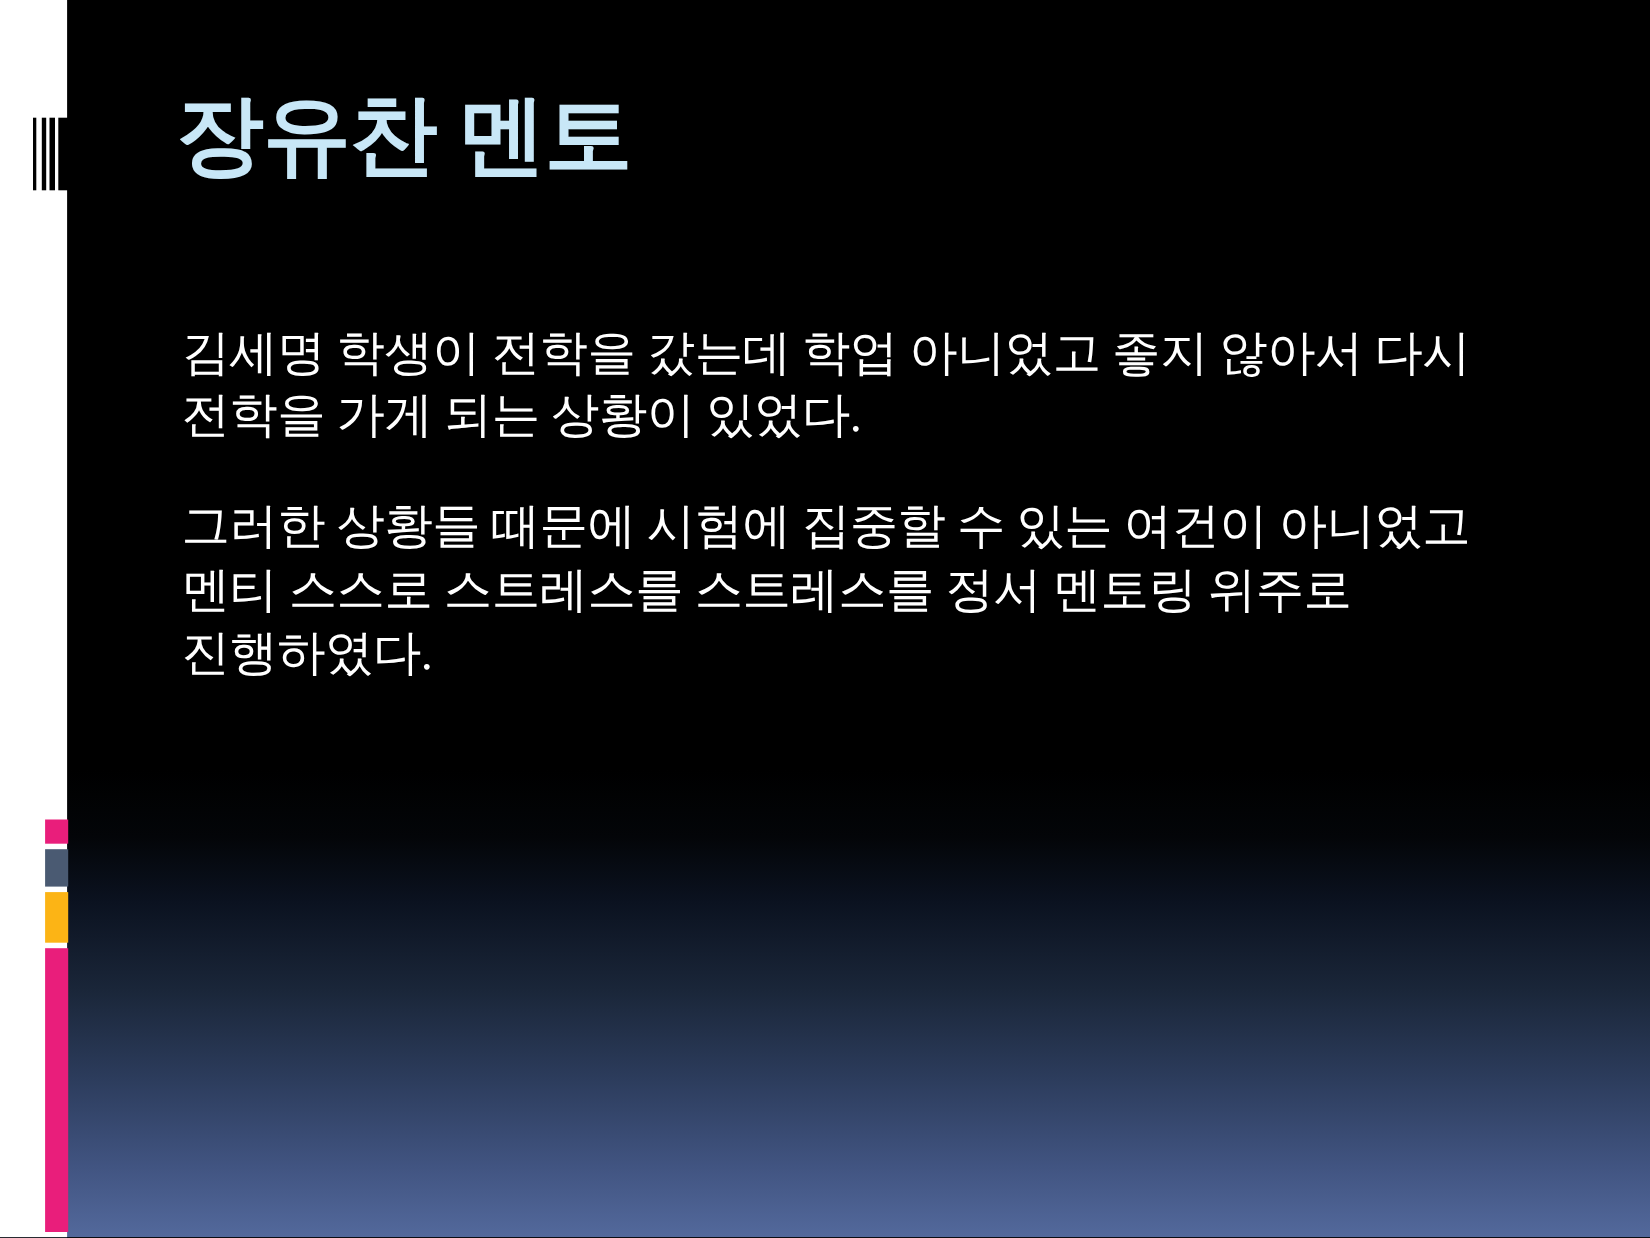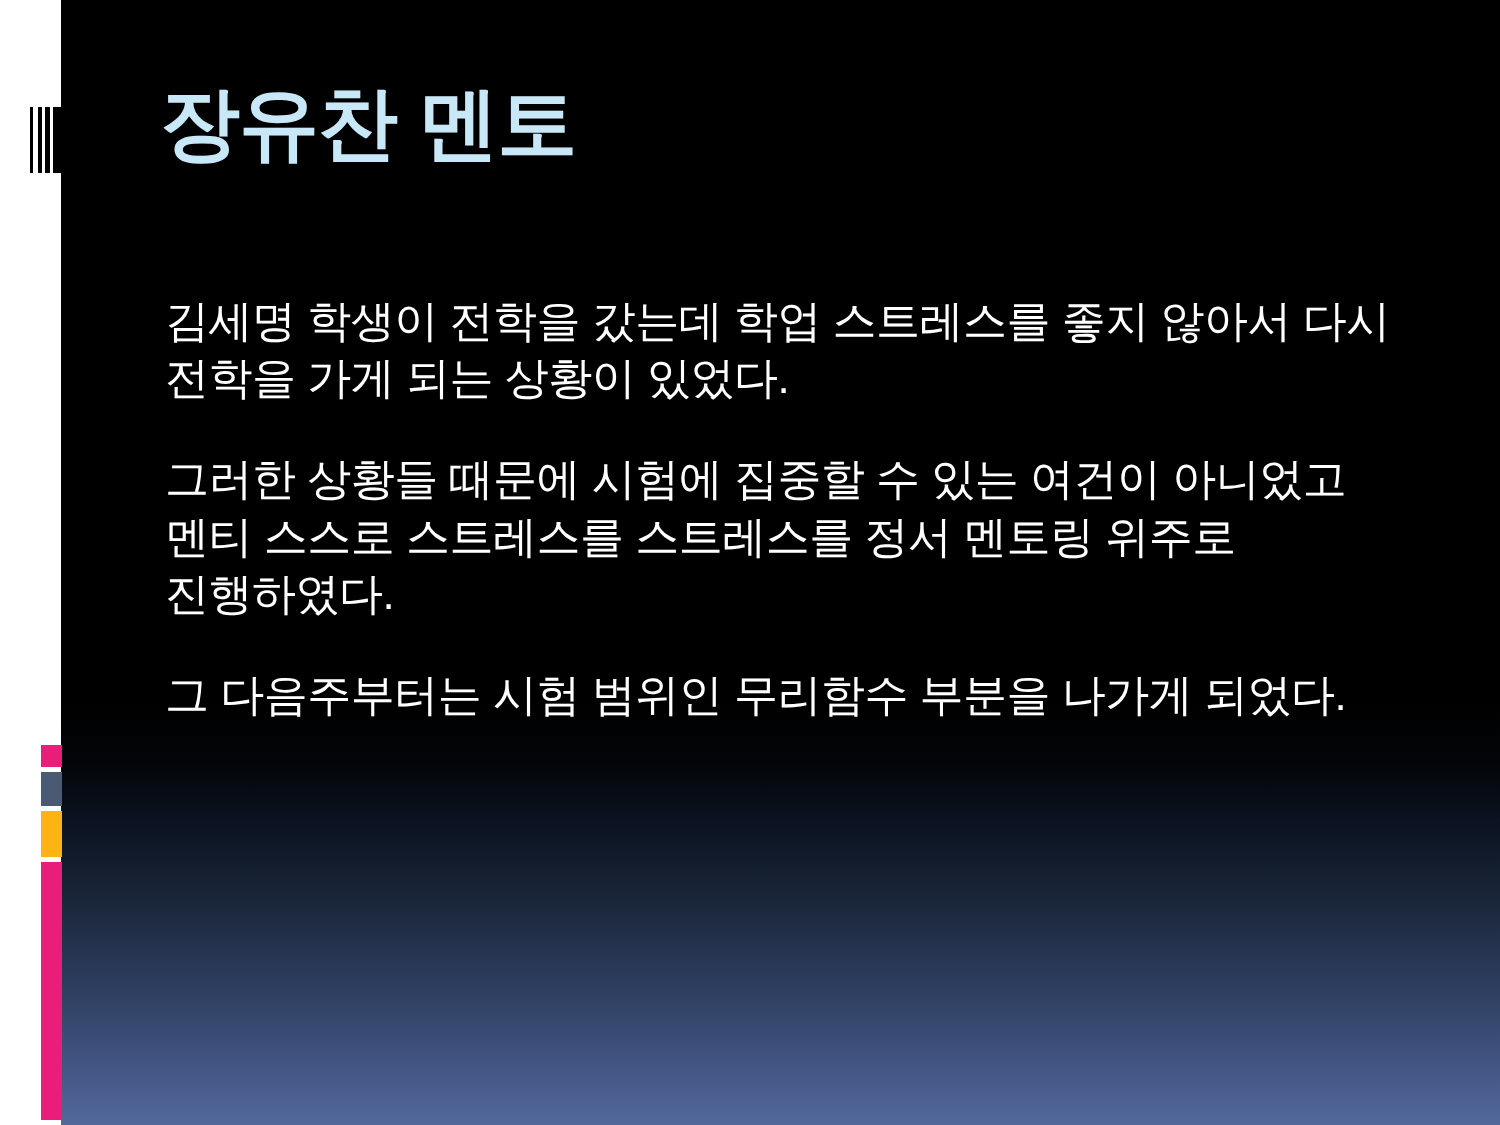--- a/index.html
+++ b/index.html
@@ -6,21 +6,21 @@
     margin: 0;
     padding: 0;
     background: #000;
   }
   .slide {
     position: relative;
     width: 1500px;
     height: 1125px;
     overflow: hidden;
     background: #000000;
-    font-family: Liberation Sans, sans-serif;
+    font-family: Liberation Serif, serif;
   }
 
   
   .slide-bg {
     position: absolute;
     inset: 0;
     background: linear-gradient(to bottom,
         #000000 0px,
         #000000 700px,
         #030508 760px,
@@ -146,21 +146,20 @@
     <span class="chip chip-amber"></span>
     <span class="chip gap-sm"></span>
     <span class="chip chip-pink-lg"></span>
   </div>
 
   <div class="content">
 
     <h1 class="slide-title">장유찬 멘토</h1>
 
     <div class="body-block">
-      <p class="para para-p1">김세명 학생이 전학을 갔는데 학업 스트레스를 좋지 않아서 다시 전학을 가게 되는 상황이 있었다.</p>
+      <p class="para para-p1">김세명 학생이 전학을 갔는데 학업 아니었고 좋지 않아서 다시 전학을 가게 되는 상황이 있었다.</p>
       <div class="para-spacer"></div>
       <p class="para para-p2">그러한 상황들 때문에 시험에 집중할 수 있는 여건이 아니었고 멘티 스스로 스트레스를 스트레스를 정서 멘토링 위주로 진행하였다.</p>
       <div class="para-spacer"></div>
-      <p class="para para-p3">그 다음주부터는 시험 범위인 무리함수 부분을 나가게 되었다.</p>
     </div>
 
   </div>
 </div>
 
 </body></html>

